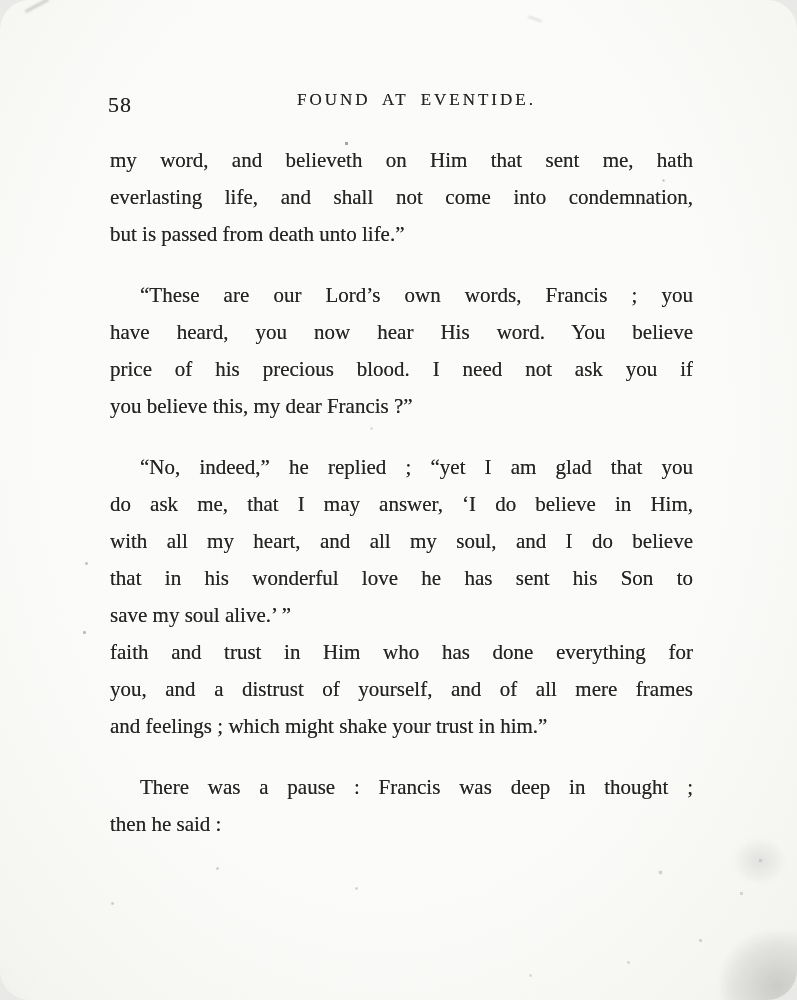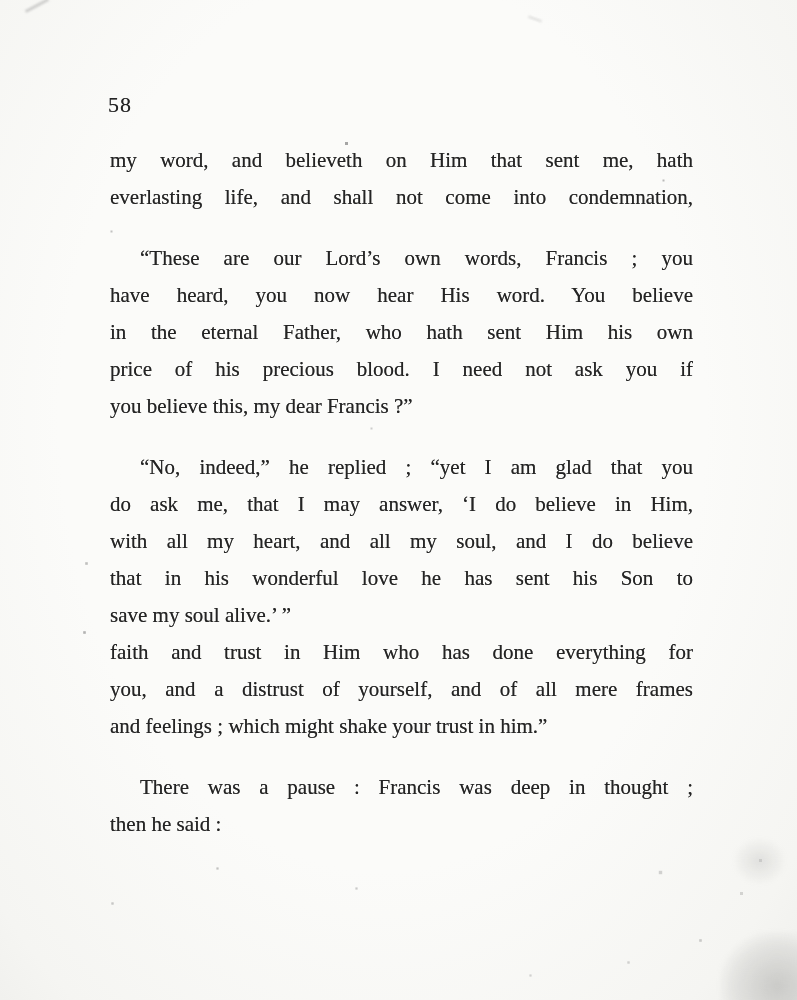--- a/index.html
+++ b/index.html
@@ -10,20 +10,21 @@
   .page {
     position: relative;
     width: 797px;
     height: 1000px;
     margin: 0 auto;
     background:
       radial-gradient(ellipse at 48% 42%, #fbfbf9 55%, #f5f5f2 88%, #efefec 100%);
     overflow: hidden;
     font-family: "Liberation Serif", serif;
     color: #242424;
+    border-radius: 30px;
   }
   
   .header {
     position: absolute;
     top: 90px;
     left: 110px;
     width: 583px;
     height: 34px;
   }
   .page-number {
@@ -117,31 +118,32 @@
       530px 975px 0 0.6px rgba(120,120,120,0.3);
   }
 </style>
 </head>
 <body>
 
 <div class="page">
 
   <div class="header">
     <span class="page-number">58</span>
+    <span class="running-title">FOUND AT EVENTIDE.</span>
   </div>
 
   <div class="body-text" id="body-text">
       <div class="paragraph">
         <div class="line first">my word, and believeth on Him that sent me, hath</div>
         <div class="line">everlasting life, and shall not come into condemnation,</div>
+        <div class="line last">but is passed from death unto life.”</div>
       </div>
       <div class="paragraph indented">
         <div class="line first">“These are our Lord’s own words, Francis ; you</div>
         <div class="line">have heard, you now hear His word. You believe</div>
-        <div class="line">in the eternal Father, who hath sent Him his own</div>
         <div class="line">price of his precious blood. I need not ask you if</div>
         <div class="line last">you believe this, my dear Francis ?”</div>
       </div>
       <div class="paragraph indented">
         <div class="line first">“No, indeed,” he replied ; “yet I am glad that you</div>
         <div class="line">do ask me, that I may answer, ‘I do believe in Him,</div>
         <div class="line">with all my heart, and all my soul, and I do believe</div>
         <div class="line">that in his wonderful love he has sent his Son to</div>
         <div class="line last">save my soul alive.’ ”</div>
       </div>

